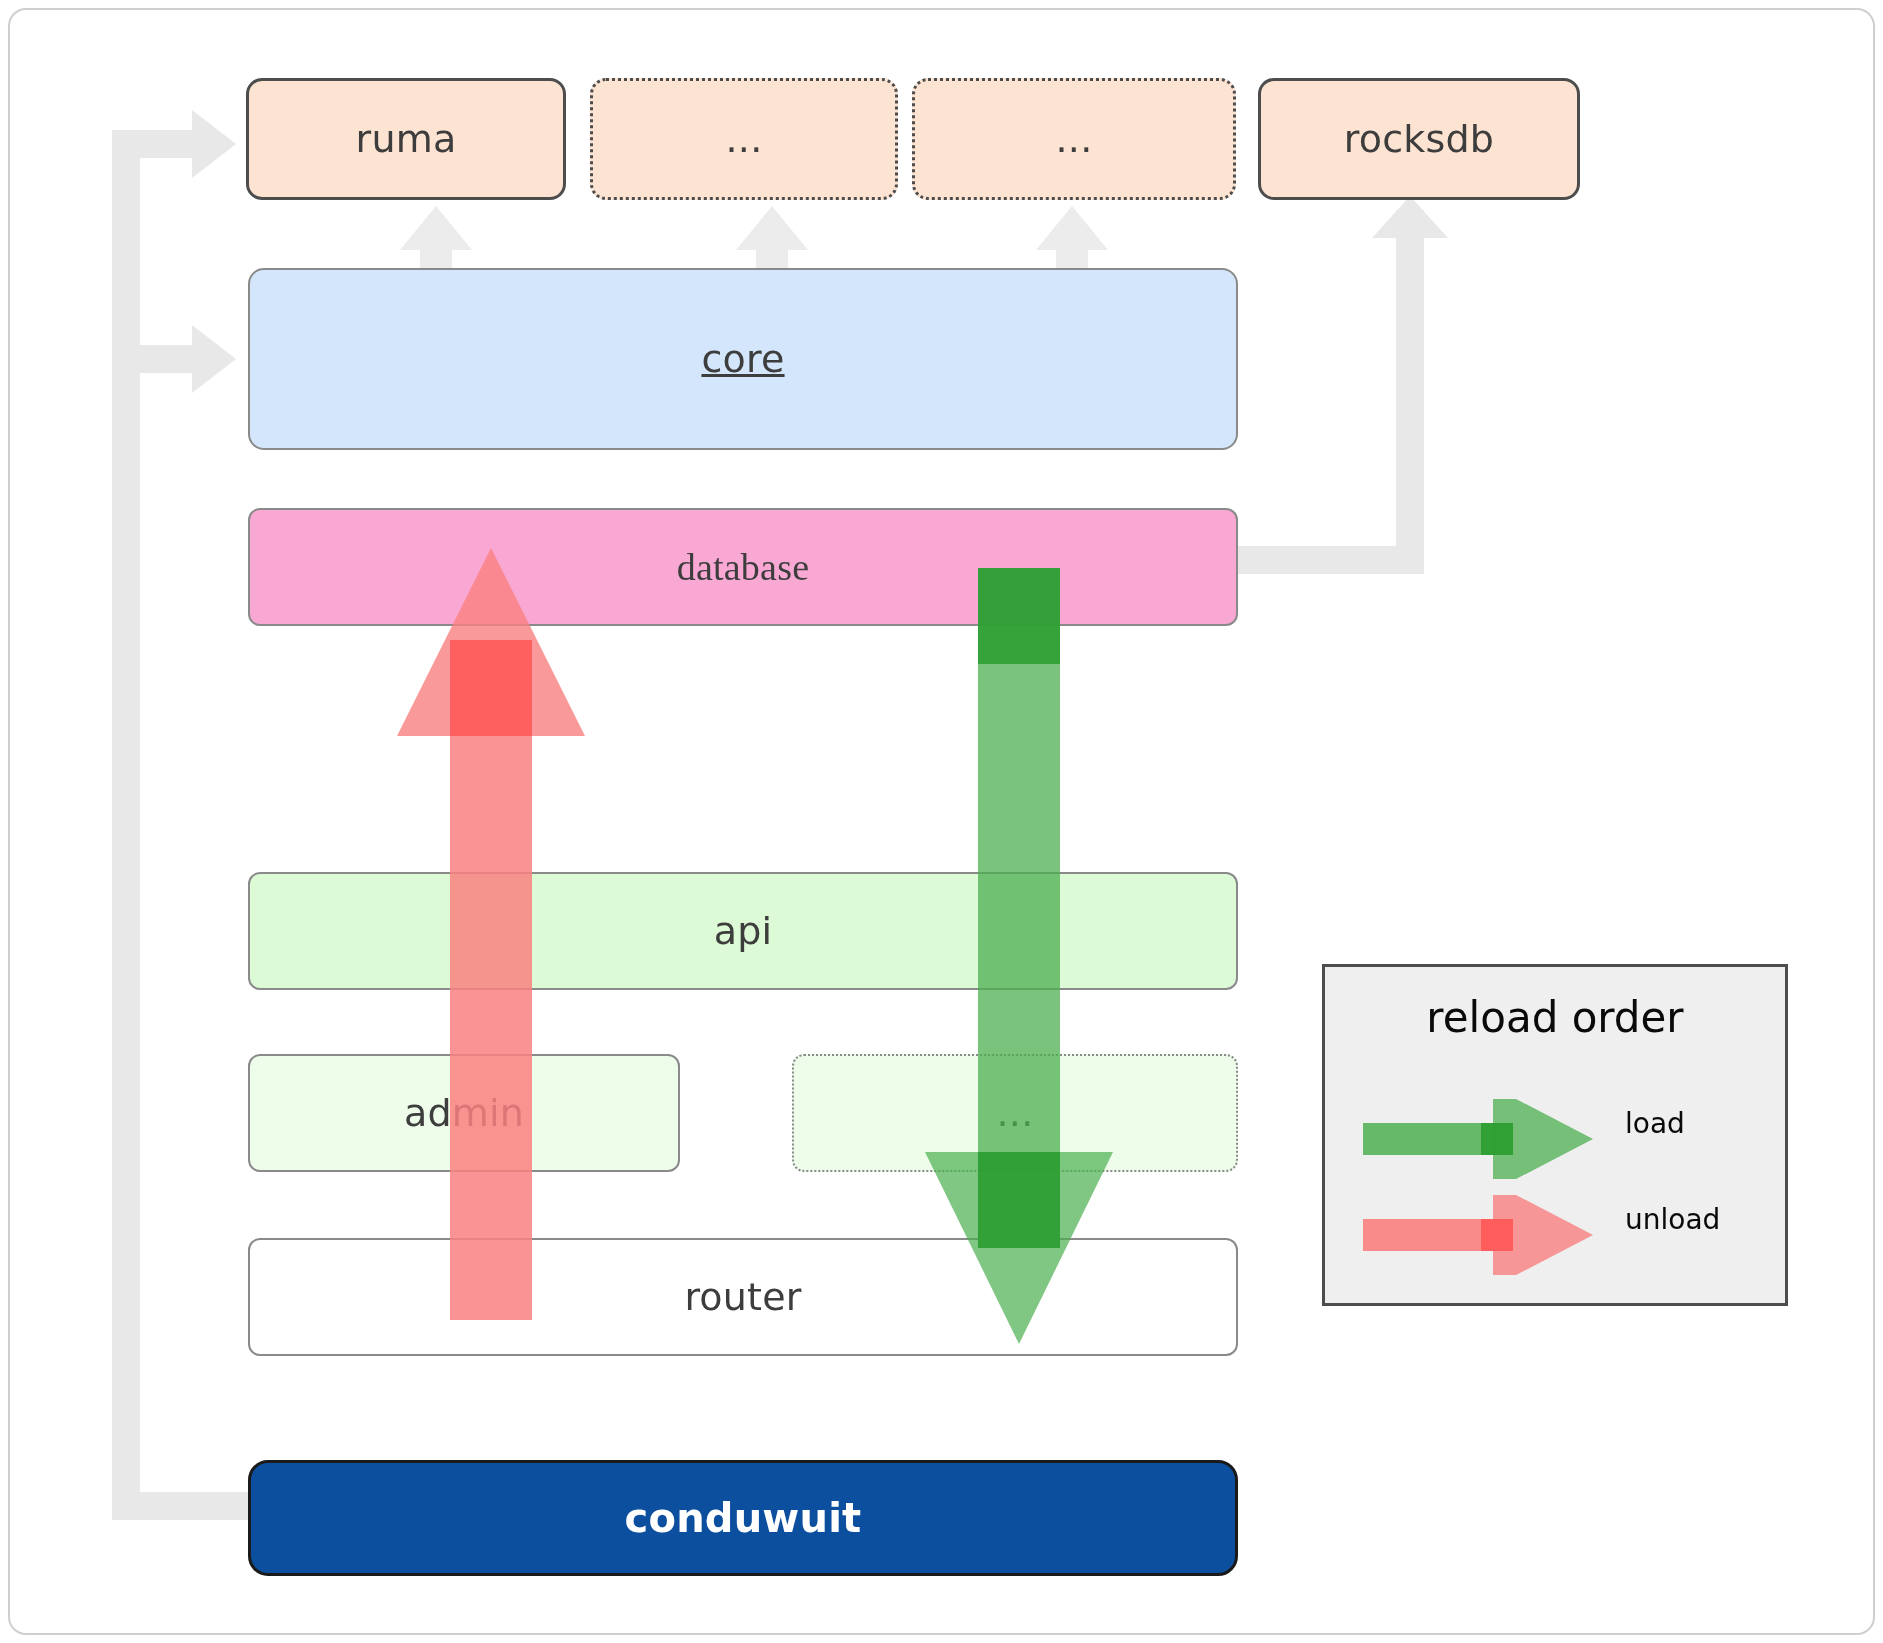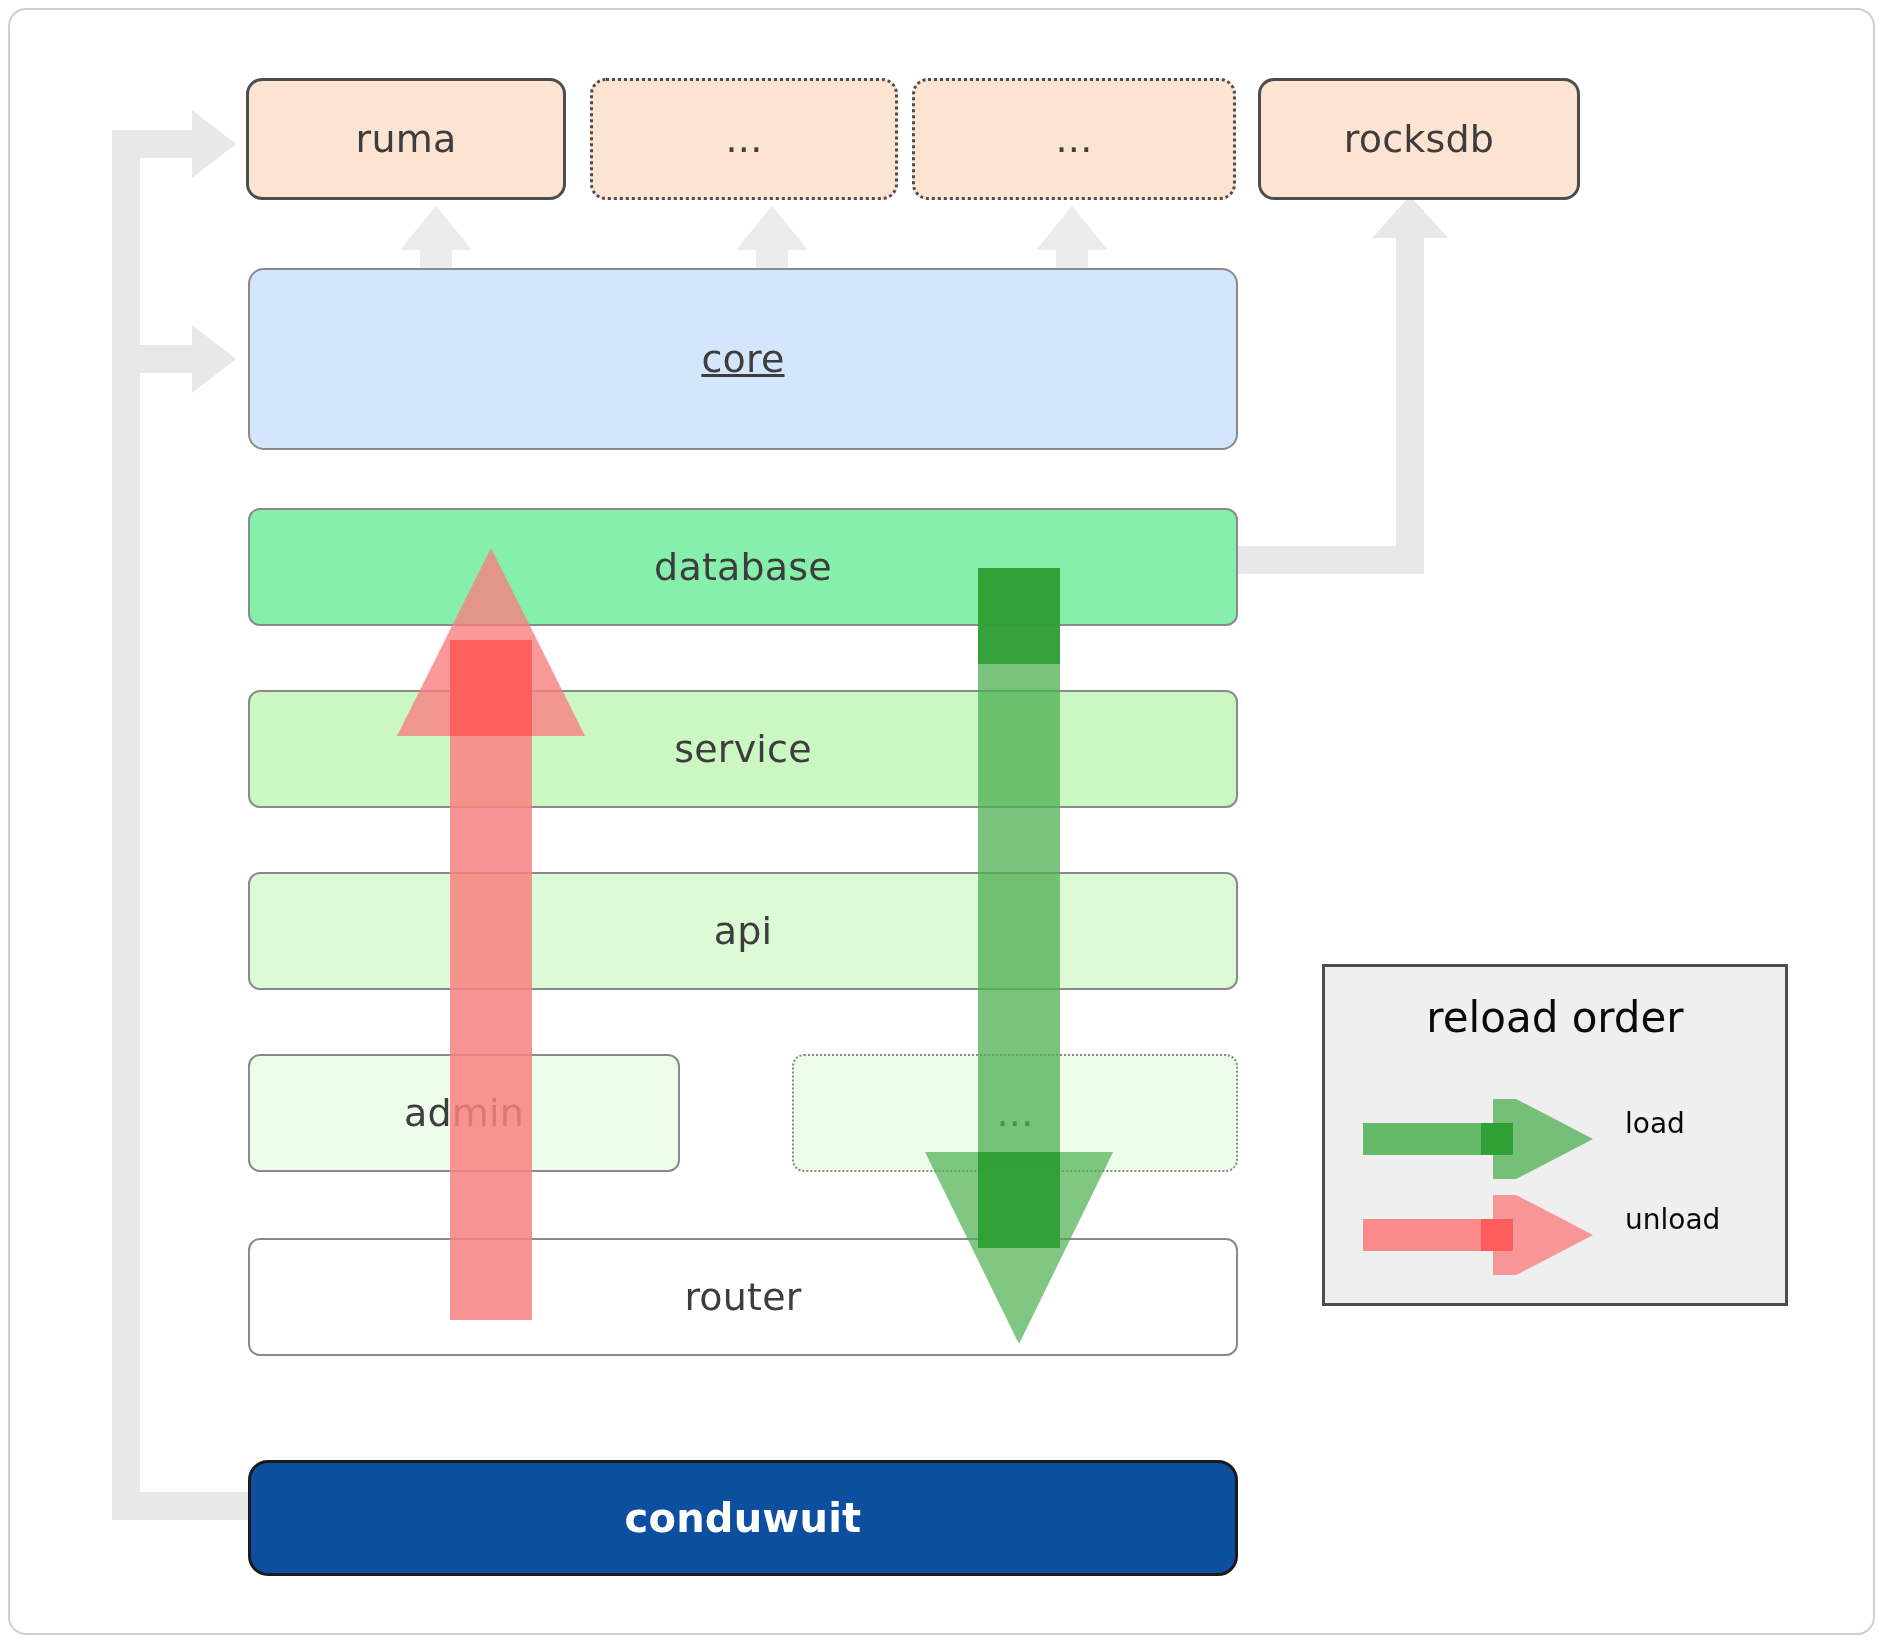--- a/index.html
+++ b/index.html
@@ -34,21 +34,21 @@
     border-radius:16px;
   }
   .node.dep.dotted{
     border:3px dotted #4d4d4d;
   }
   .node.core{
     background:#d4e6fb;
     border:2px solid #8a8a8a;
     border-radius:16px;
   }
-  .node.l-database{ background:#86efac; border:2px solid #8a8a8a; }
+  .node.l-database{ background:#f9a8d4; border:2px solid #8a8a8a;font-family:Liberation Serif, serif; }
   .node.l-service { background:#caf7c2; border:2px solid #8a8a8a; }
   .node.l-api     { background:#dcfad6; border:2px solid #8a8a8a; }
   .node.l-admin   { background:#edfdea; border:2px solid #8a8a8a; }
   .node.l-dots    { background:#edfdea; border:2px dotted #8a8a8a; }
   .node.l-router  { background:#ffffff; border:2px solid #8a8a8a; }
   .node.root{
     background:#0b4f9e;
     border:3px solid #1a1a1a;
     border-radius:20px;
     color:#ffffff;
@@ -129,23 +129,20 @@
     <span class="label">rocksdb</span>
   </div>
 
   <div class="node core" style="left:248px;top:268px;width:990px;height:182px;text-decoration:underline;">
     <span class="label">core</span>
   </div>
 
   <div class="node l-database" style="left:248px;top:508px;width:990px;height:118px;">
     <span class="label">database</span>
   </div>
-  <div class="node l-service" style="left:248px;top:690px;width:990px;height:118px;">
-    <span class="label">service</span>
-  </div>
   <div class="node l-api" style="left:248px;top:872px;width:990px;height:118px;">
     <span class="label">api</span>
   </div>
   <div class="node l-admin" style="left:248px;top:1054px;width:432px;height:118px;">
     <span class="label">admin</span>
   </div>
   <div class="node l-dots" style="left:792px;top:1054px;width:446px;height:118px;">
     <span class="label">...</span>
   </div>
   <div class="node l-router" style="left:248px;top:1238px;width:990px;height:118px;">

